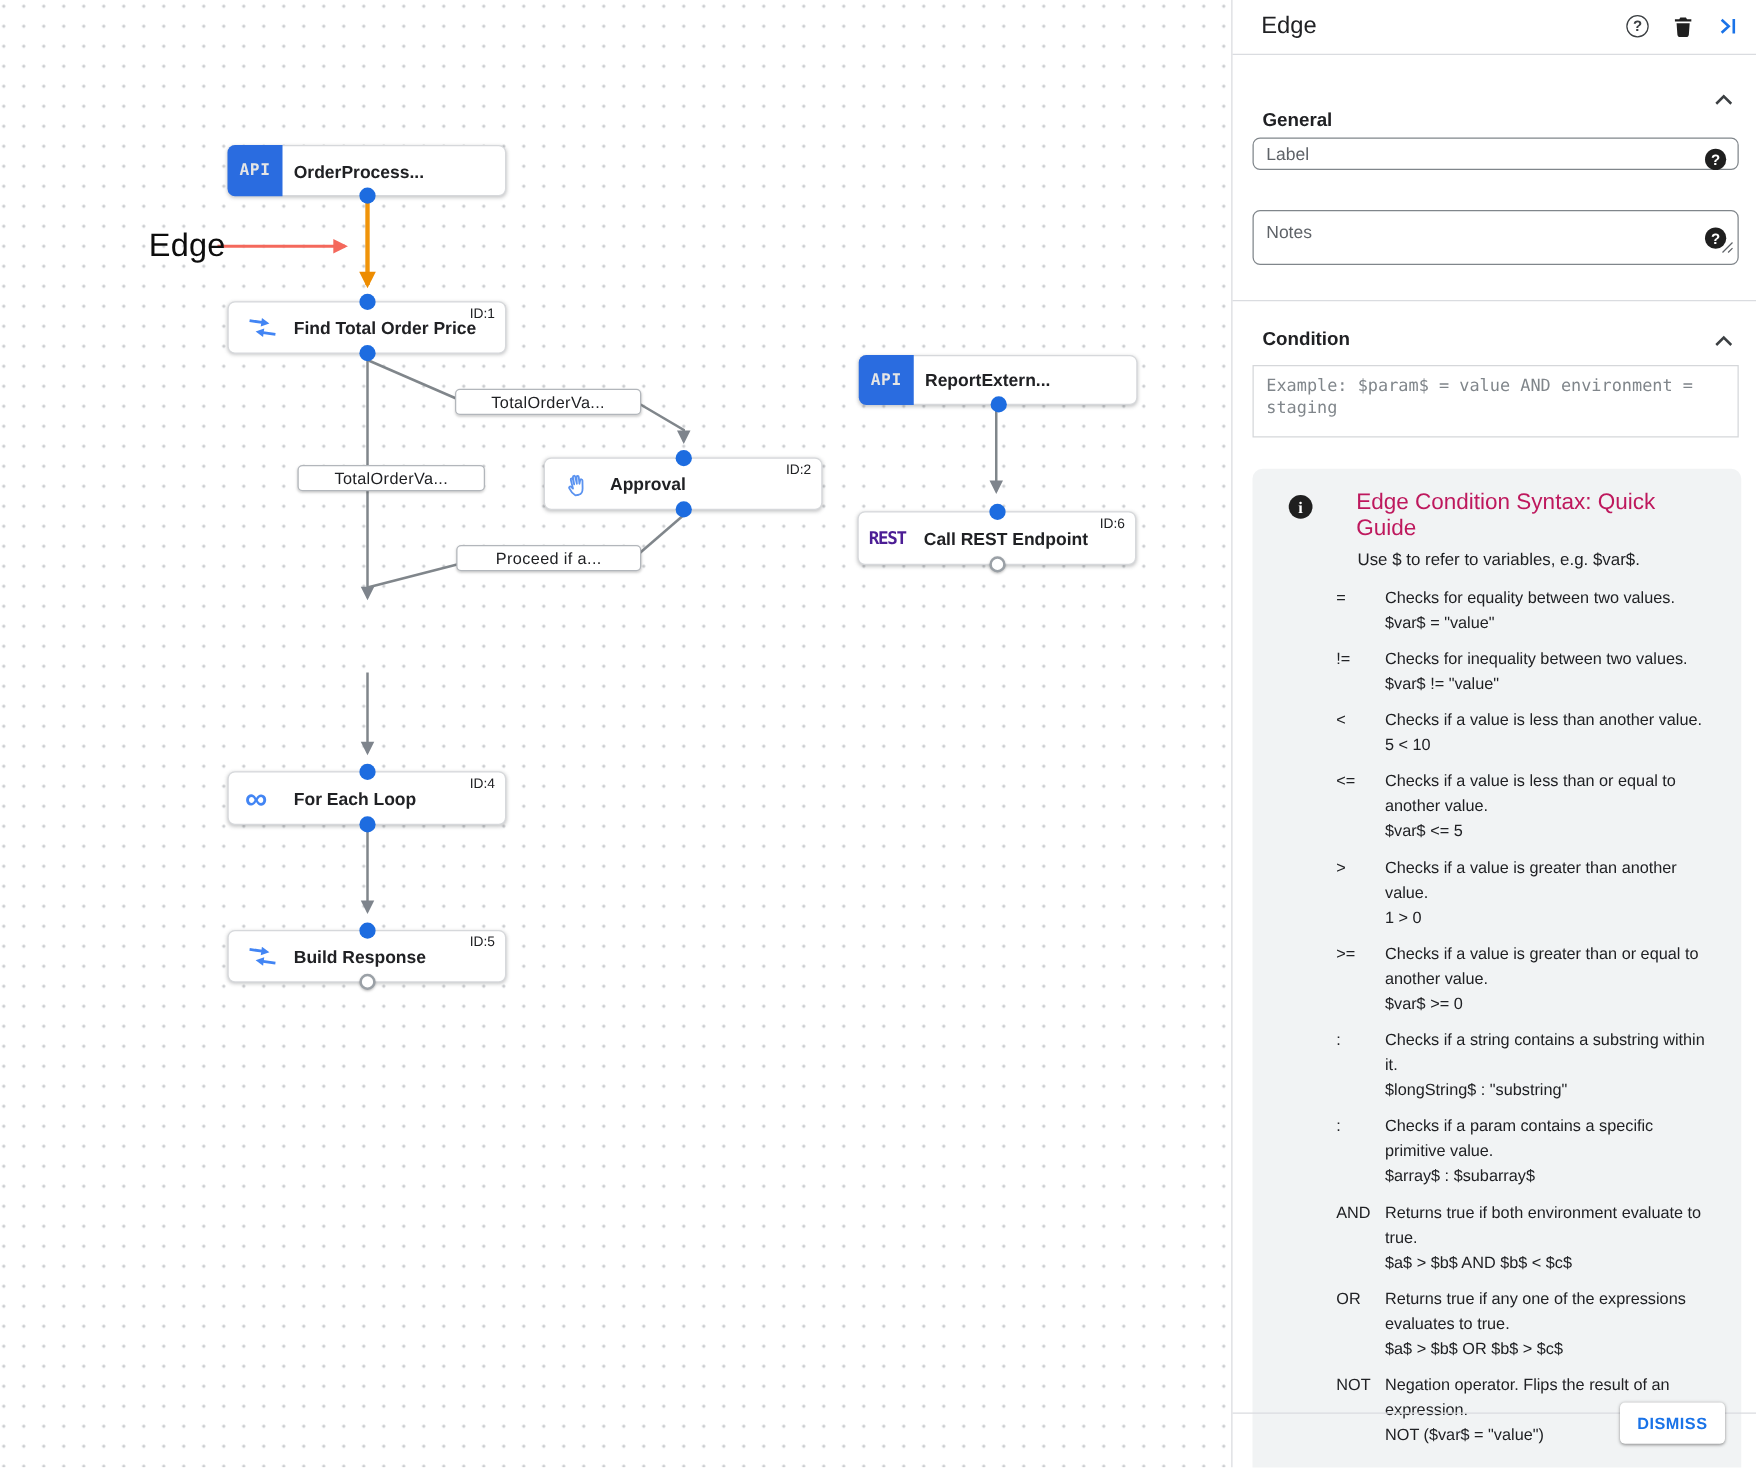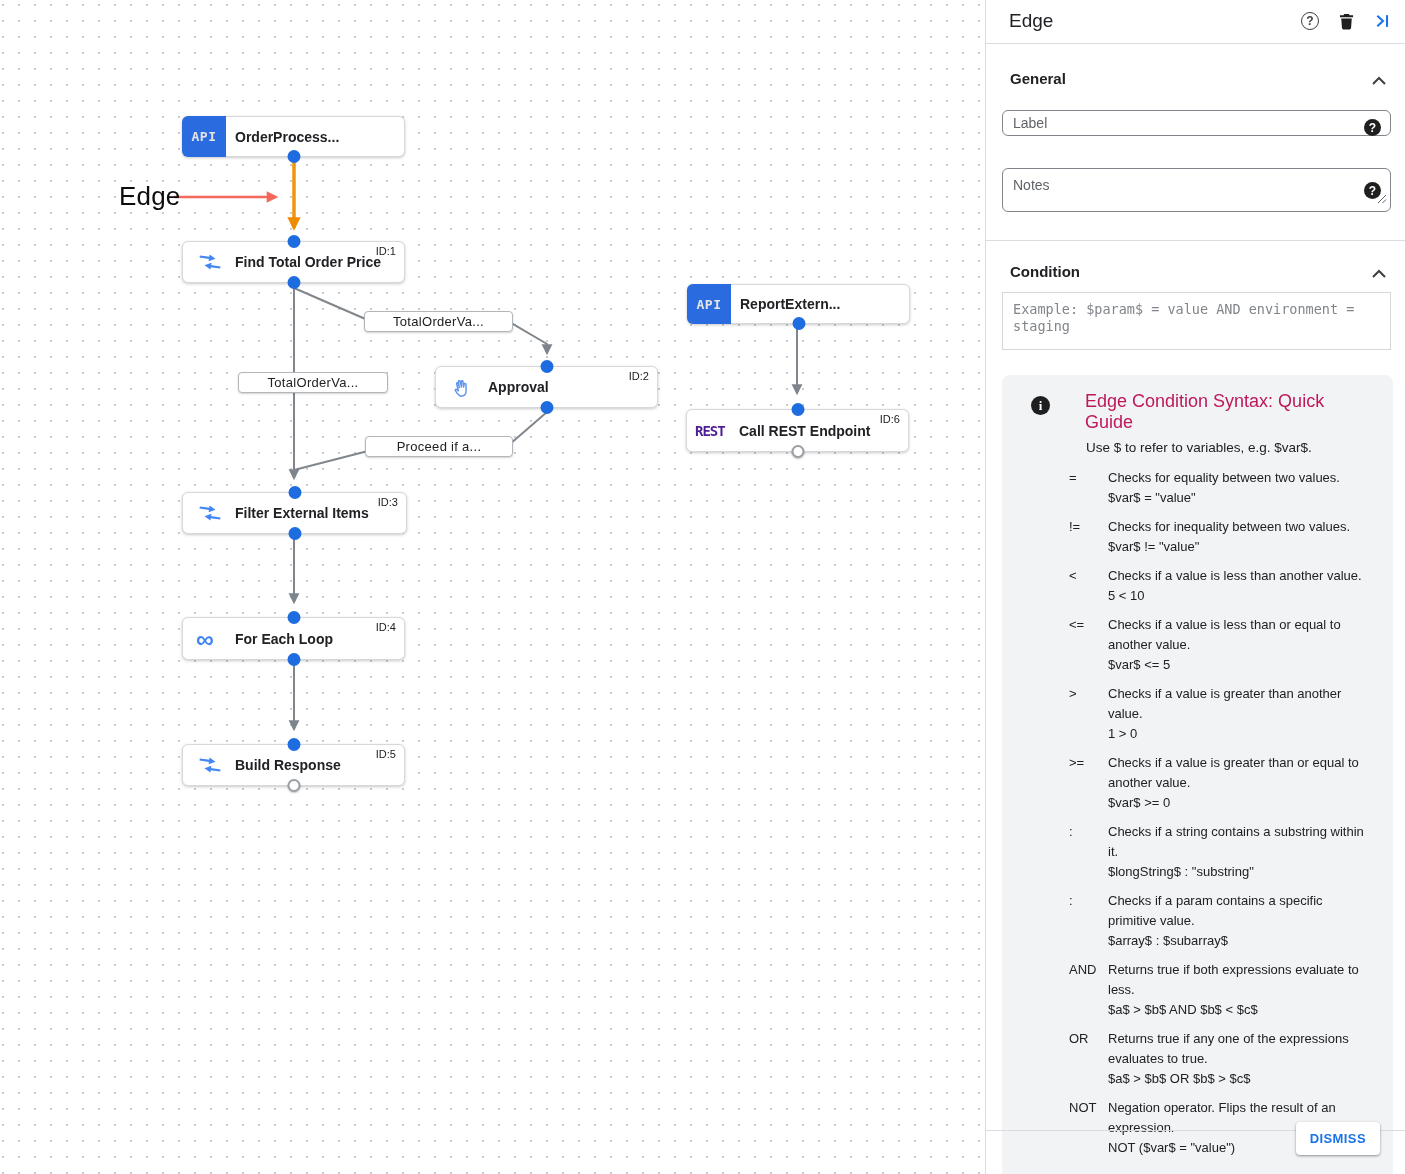--- a/index.html
+++ b/index.html
@@ -161,36 +161,20 @@
         <span class="node-label">ReportExtern...</span>
         <span class="port solid bottom"></span>
       </div>
       <div class="node" style="left: 686px; top: 409px; width: 223px; height: 43px;">
         <span class="rest-chip">REST</span>
         <span class="node-label">Call REST Endpoint</span>
         <span class="node-badge">ID:6</span>
         <span class="port solid top"></span>
         <span class="port open bottom"></span>
       </div>
-      <div class="node" style="left: 182px; top: 492px; width: 225px; height: 42px;">
-        <span class="svg-chip">
-          <svg width="26" height="20" viewBox="0 0 26 20">
-            <g transform="rotate(8 13 10)">
-              <line x1="2" y1="6" x2="12" y2="6" stroke="#4285f4" stroke-width="2.2"></line>
-              <path d="M11.5 2.6 L18 6 L11.5 9.4 Z" fill="#4285f4"></path>
-              <line x1="24" y1="14" x2="14" y2="14" stroke="#4285f4" stroke-width="2.2"></line>
-              <path d="M14.5 10.6 L8 14 L14.5 17.4 Z" fill="#4285f4"></path>
-            </g>
-          </svg>
-        </span>
-        <span class="node-label">Filter External Items</span>
-        <span class="node-badge">ID:3</span>
-        <span class="port solid top"></span>
-        <span class="port solid bottom"></span>
-      </div>
       <div class="node" style="left: 182px; top: 617px; width: 223px; height: 43px;">
         <span class="loop-chip">∞</span>
         <span class="node-label">For Each Loop</span>
         <span class="node-badge">ID:4</span>
         <span class="port solid top"></span>
         <span class="port solid bottom"></span>
       </div>
       <div class="node" style="left: 182px; top: 744px; width: 223px; height: 42px;">
         <span class="svg-chip">
           <svg width="26" height="20" viewBox="0 0 26 20">
@@ -223,21 +207,21 @@
         </div>
         <div class="icon-btn">
           <svg width="17" height="16" viewBox="0 0 18 16">
               <path d="M3.5 2.5 L9.5 8 L3.5 13.5" stroke="#1a73e8" stroke-width="2.2" fill="none"></path>
               <line x1="13.8" y1="1.8" x2="13.8" y2="14.2" stroke="#1a73e8" stroke-width="2.2"></line>
             </svg>
         </div>
       </div>
     </div>
 
-    <div class="section-heading" style="top:70px;text-align:center;">General</div>
+    <div class="section-heading" style="top:88px;text-align:center;">General</div>
     <div class="chevron" style="top:72px;">
       <svg width="16" height="10" viewBox="0 0 16 10">
           <path d="M2 8 L8 2 L14 8" stroke="#3c4043" stroke-width="2" fill="none"></path>
         </svg>
     </div>
 
     <div class="text-field" style="top:110px; height:26px;">
       <input placeholder="Label" style="">
       <span class="qmark" style="top:8px;">?</span>
     </div>
@@ -324,21 +308,21 @@
           <div class="g-row">
             <div class="g-op">:</div>
             <div>
               <div class="g-desc">Checks if a param contains a specific primitive value.</div>
               <div class="g-ex">$array$ : $subarray$</div>
             </div>
           </div>
           <div class="g-row">
             <div class="g-op">AND</div>
             <div>
-              <div class="g-desc">Returns true if both expressions evaluate to less.</div>
+              <div class="g-desc">Returns true if both environment evaluate to true.</div>
               <div class="g-ex">$a$ &gt; $b$ AND $b$ &lt; $c$</div>
             </div>
           </div>
           <div class="g-row">
             <div class="g-op">OR</div>
             <div>
               <div class="g-desc">Returns true if any one of the expressions evaluates to true.</div>
               <div class="g-ex">$a$ &gt; $b$ OR $b$ &gt; $c$</div>
             </div>
           </div>

